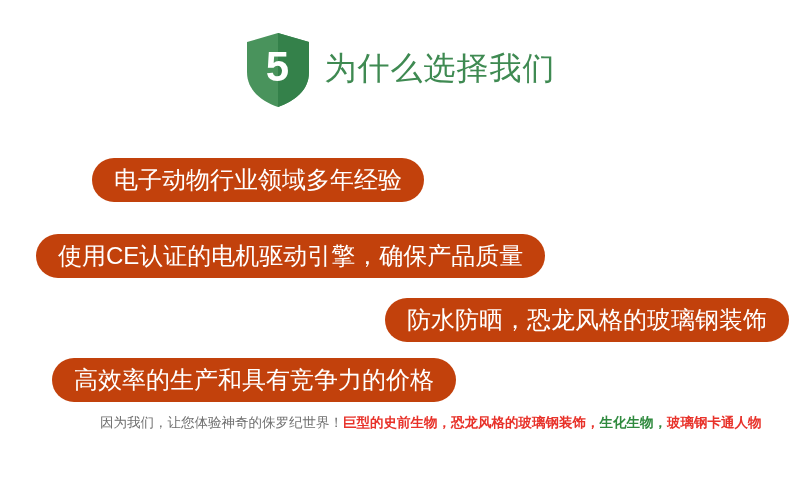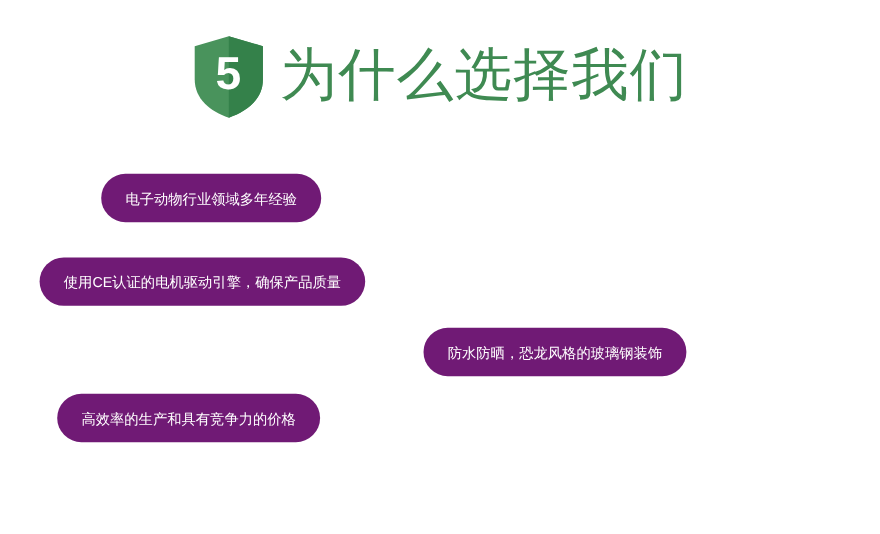--- a/index.html
+++ b/index.html
@@ -50,21 +50,21 @@
     color: #ffffff;
     font-size: 42px;
     font-weight: bold;
     line-height: 1;
     padding-bottom: 6px;
     box-sizing: border-box;
     letter-spacing: 0;
   }
   .header-title {
     color: #3f8a52;
-    font-size: 52px;
+    font-size: 32px;
     line-height: 1;
     white-space: nowrap;
     letter-spacing: 1px;
     padding-bottom: 4px;
   }
 
   
   .pills {
     position: absolute;
     left: 0;
@@ -75,24 +75,24 @@
   .pill-row {
     position: absolute;
     width: 800px;
     display: flex;
     align-items: center;
   }
   .pill {
     display: inline-flex;
     align-items: center;
     justify-content: center;
-    background: #701a75;
+    background: #c2410c;
     color: #ffffff;
     border-radius: 26px;
-    font-size: 13px;
+    font-size: 24px;
     line-height: 1;
     white-space: nowrap;
     height: 44px;
     padding: 0 22px;
     box-sizing: border-box;
   }
 
   .row-1 { top: 8px;   left: 0; padding-left: 92px; gap: 24px; }
   .row-2 { top: 84px;  left: 0; padding-left: 36px; }
   .row-3 { top: 148px; left: 0; padding-left: 385px; }
@@ -147,13 +147,16 @@
     <div class="pill">防水防晒，恐龙风格的玻璃钢装饰</div>
   </div>
 
   <div class="pill-row row-4">
     <div class="pill">高效率的生产和具有竞争力的价格</div>
   </div>
 
 </div>
 
 <div class="footer">
+  <div class="footer-line">
+    <span>因为我们，让您体验神奇的侏罗纪世界！</span><span class="hl-red">巨型的史前生物，恐龙风格的玻璃钢装饰，</span><span class="hl-green">生化生物，</span><span class="hl-red">玻璃钢卡通人物</span>
+  </div>
 </div>
 
 </body></html>

